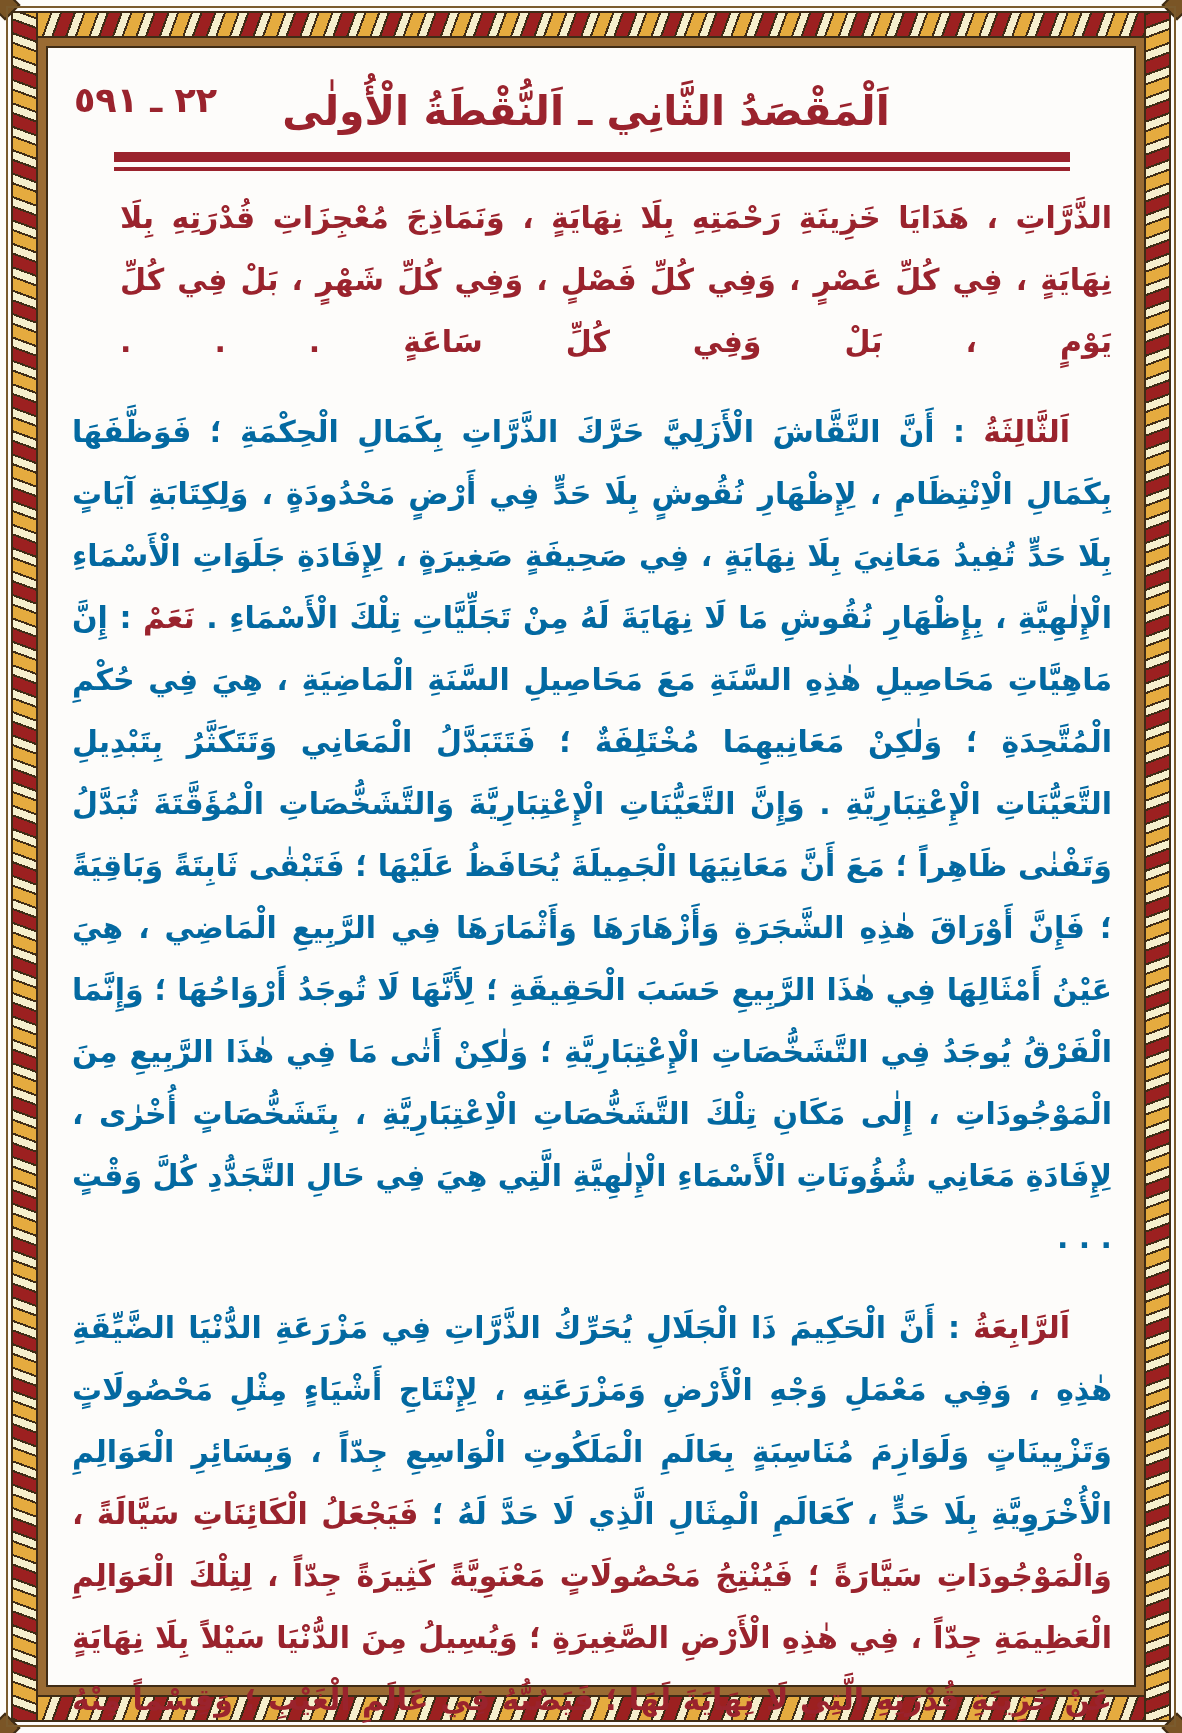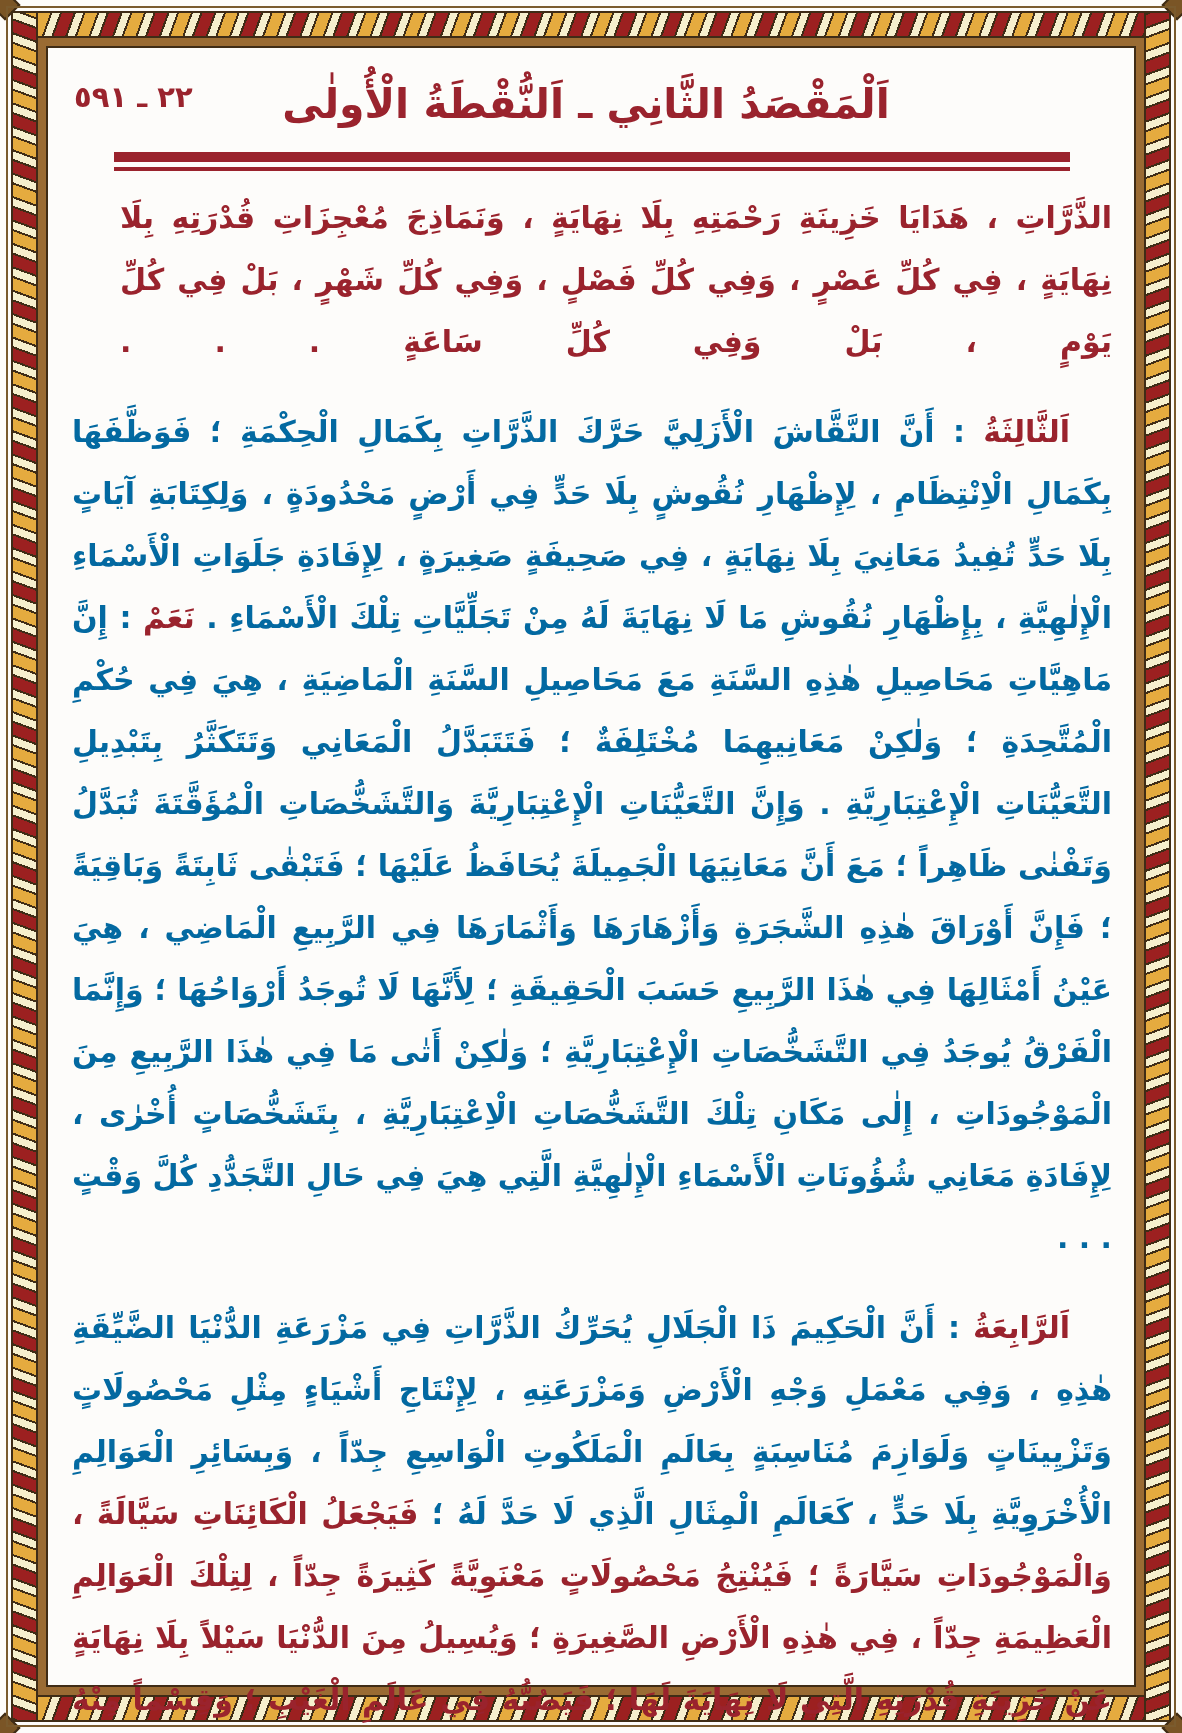--- a/index.html
+++ b/index.html
@@ -61,25 +61,25 @@
   }
 
   
   .content {
     position:absolute; left:72px; right:70px; top:56px; bottom:50px;
     direction:rtl;
   }
   header { position:relative; height:92px; }
   .page-num {
     position:absolute; left:2px; top:24px;
-    color:#9a232d; font-size:29px; font-weight:bold;
+    color:#9a232d; font-size:35px; font-weight:bold;
     letter-spacing:0; white-space:nowrap;
   }
   .title {
-    position:absolute; left:0; right:12px; top:8px; margin:10px;
+    position:absolute; left:0; right:12px; top:8px; margin:17px;
     text-align:center;
     color:#9a232d; font-size:41px; font-weight:bold;
     line-height:1.5;
   }
   .rule { margin:4px 42px 0; }
   .rule-thick { height:10px; background:#9a232d; }
   .rule-gap { height:5px; }
   .rule-thin { height:4px; background:#9a232d; }
 
   .body-text {

